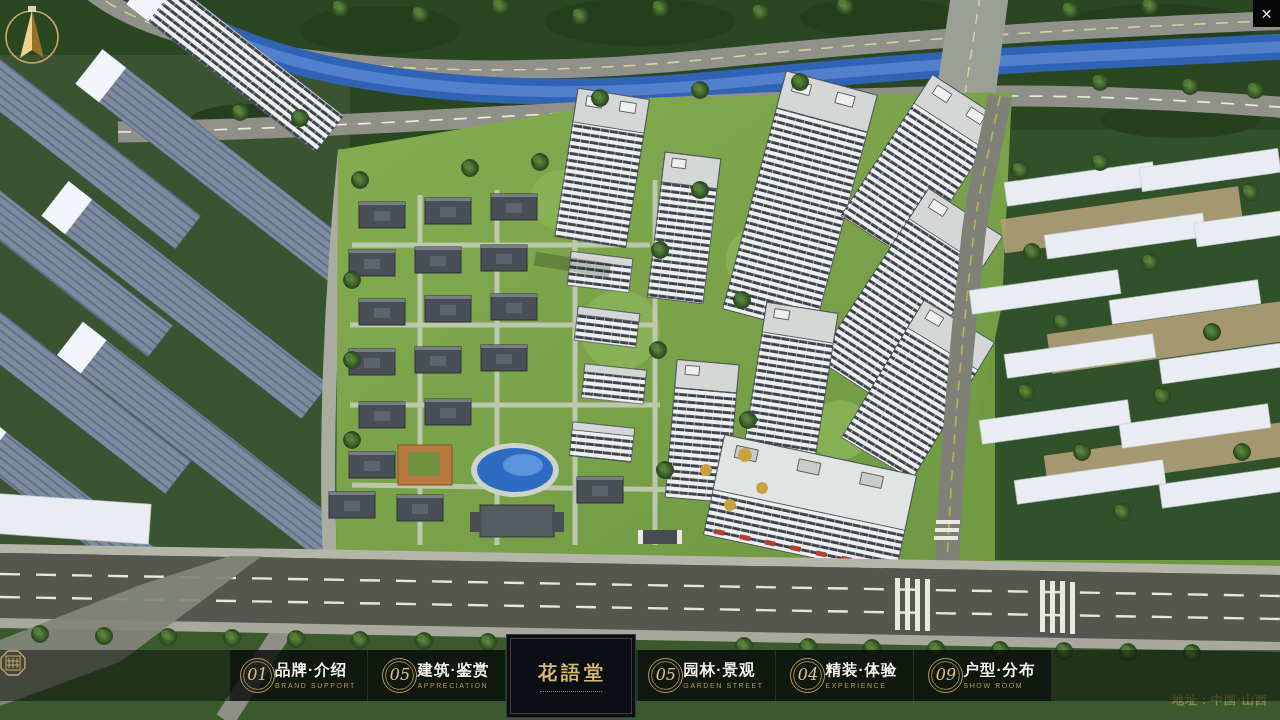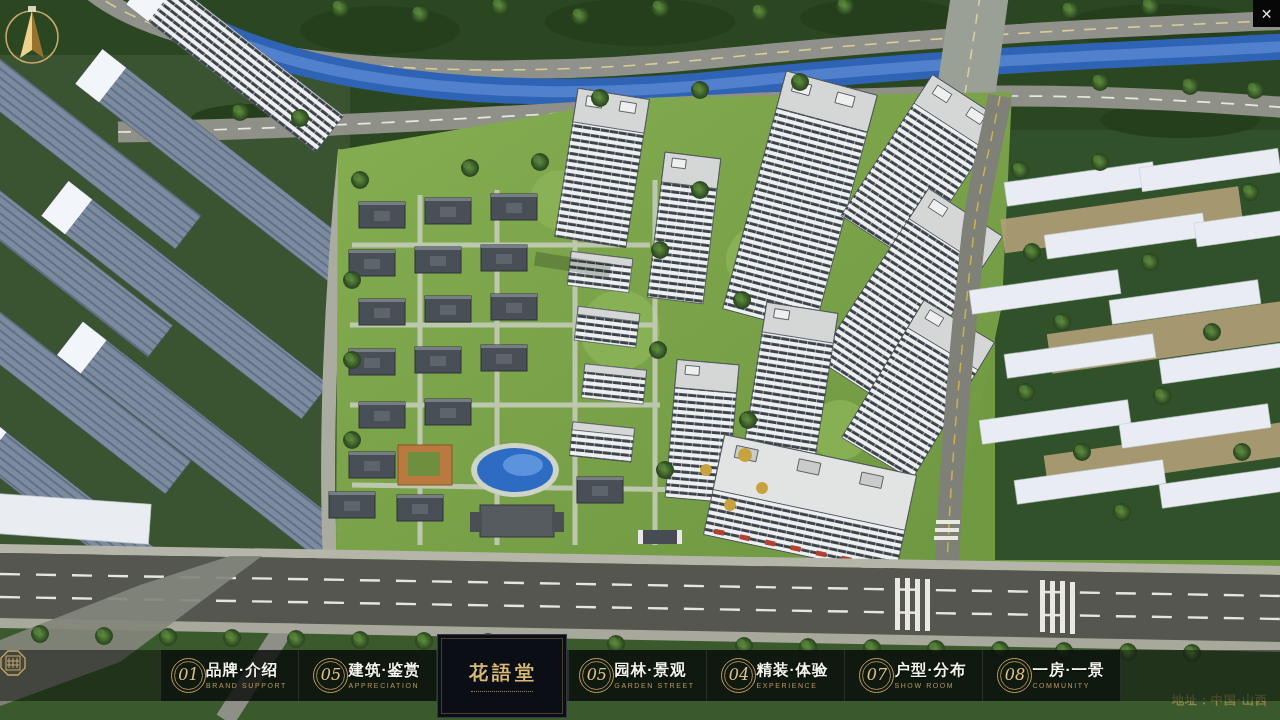--- a/index.html
+++ b/index.html
@@ -469,35 +469,26 @@
           <span class="num">04</span>
         </div>
       <div class="labels">
         <span class="zh">精装·体验</span>
         <span class="en">EXPERIENCE</span>
       </div>
     </div>
 
     <div class="nav-item">
       <div class="badge">
-          <span class="num">07</span>
+          <span class="num">09</span>
         </div>
       <div class="labels">
         <span class="zh">户型·分布</span>
         <span class="en">SHOW ROOM</span>
       </div>
     </div>
 
-    <div class="nav-item">
-      <div class="badge">
-          <span class="num">08</span>
-        </div>
-      <div class="labels">
-        <span class="zh">一房·一景</span>
-        <span class="en">COMMUNITY</span>
-      </div>
-    </div>
 
   </div>
 
   <div class="address">地址：中国·山西</div>
 
 </div>
 
 </body></html>

